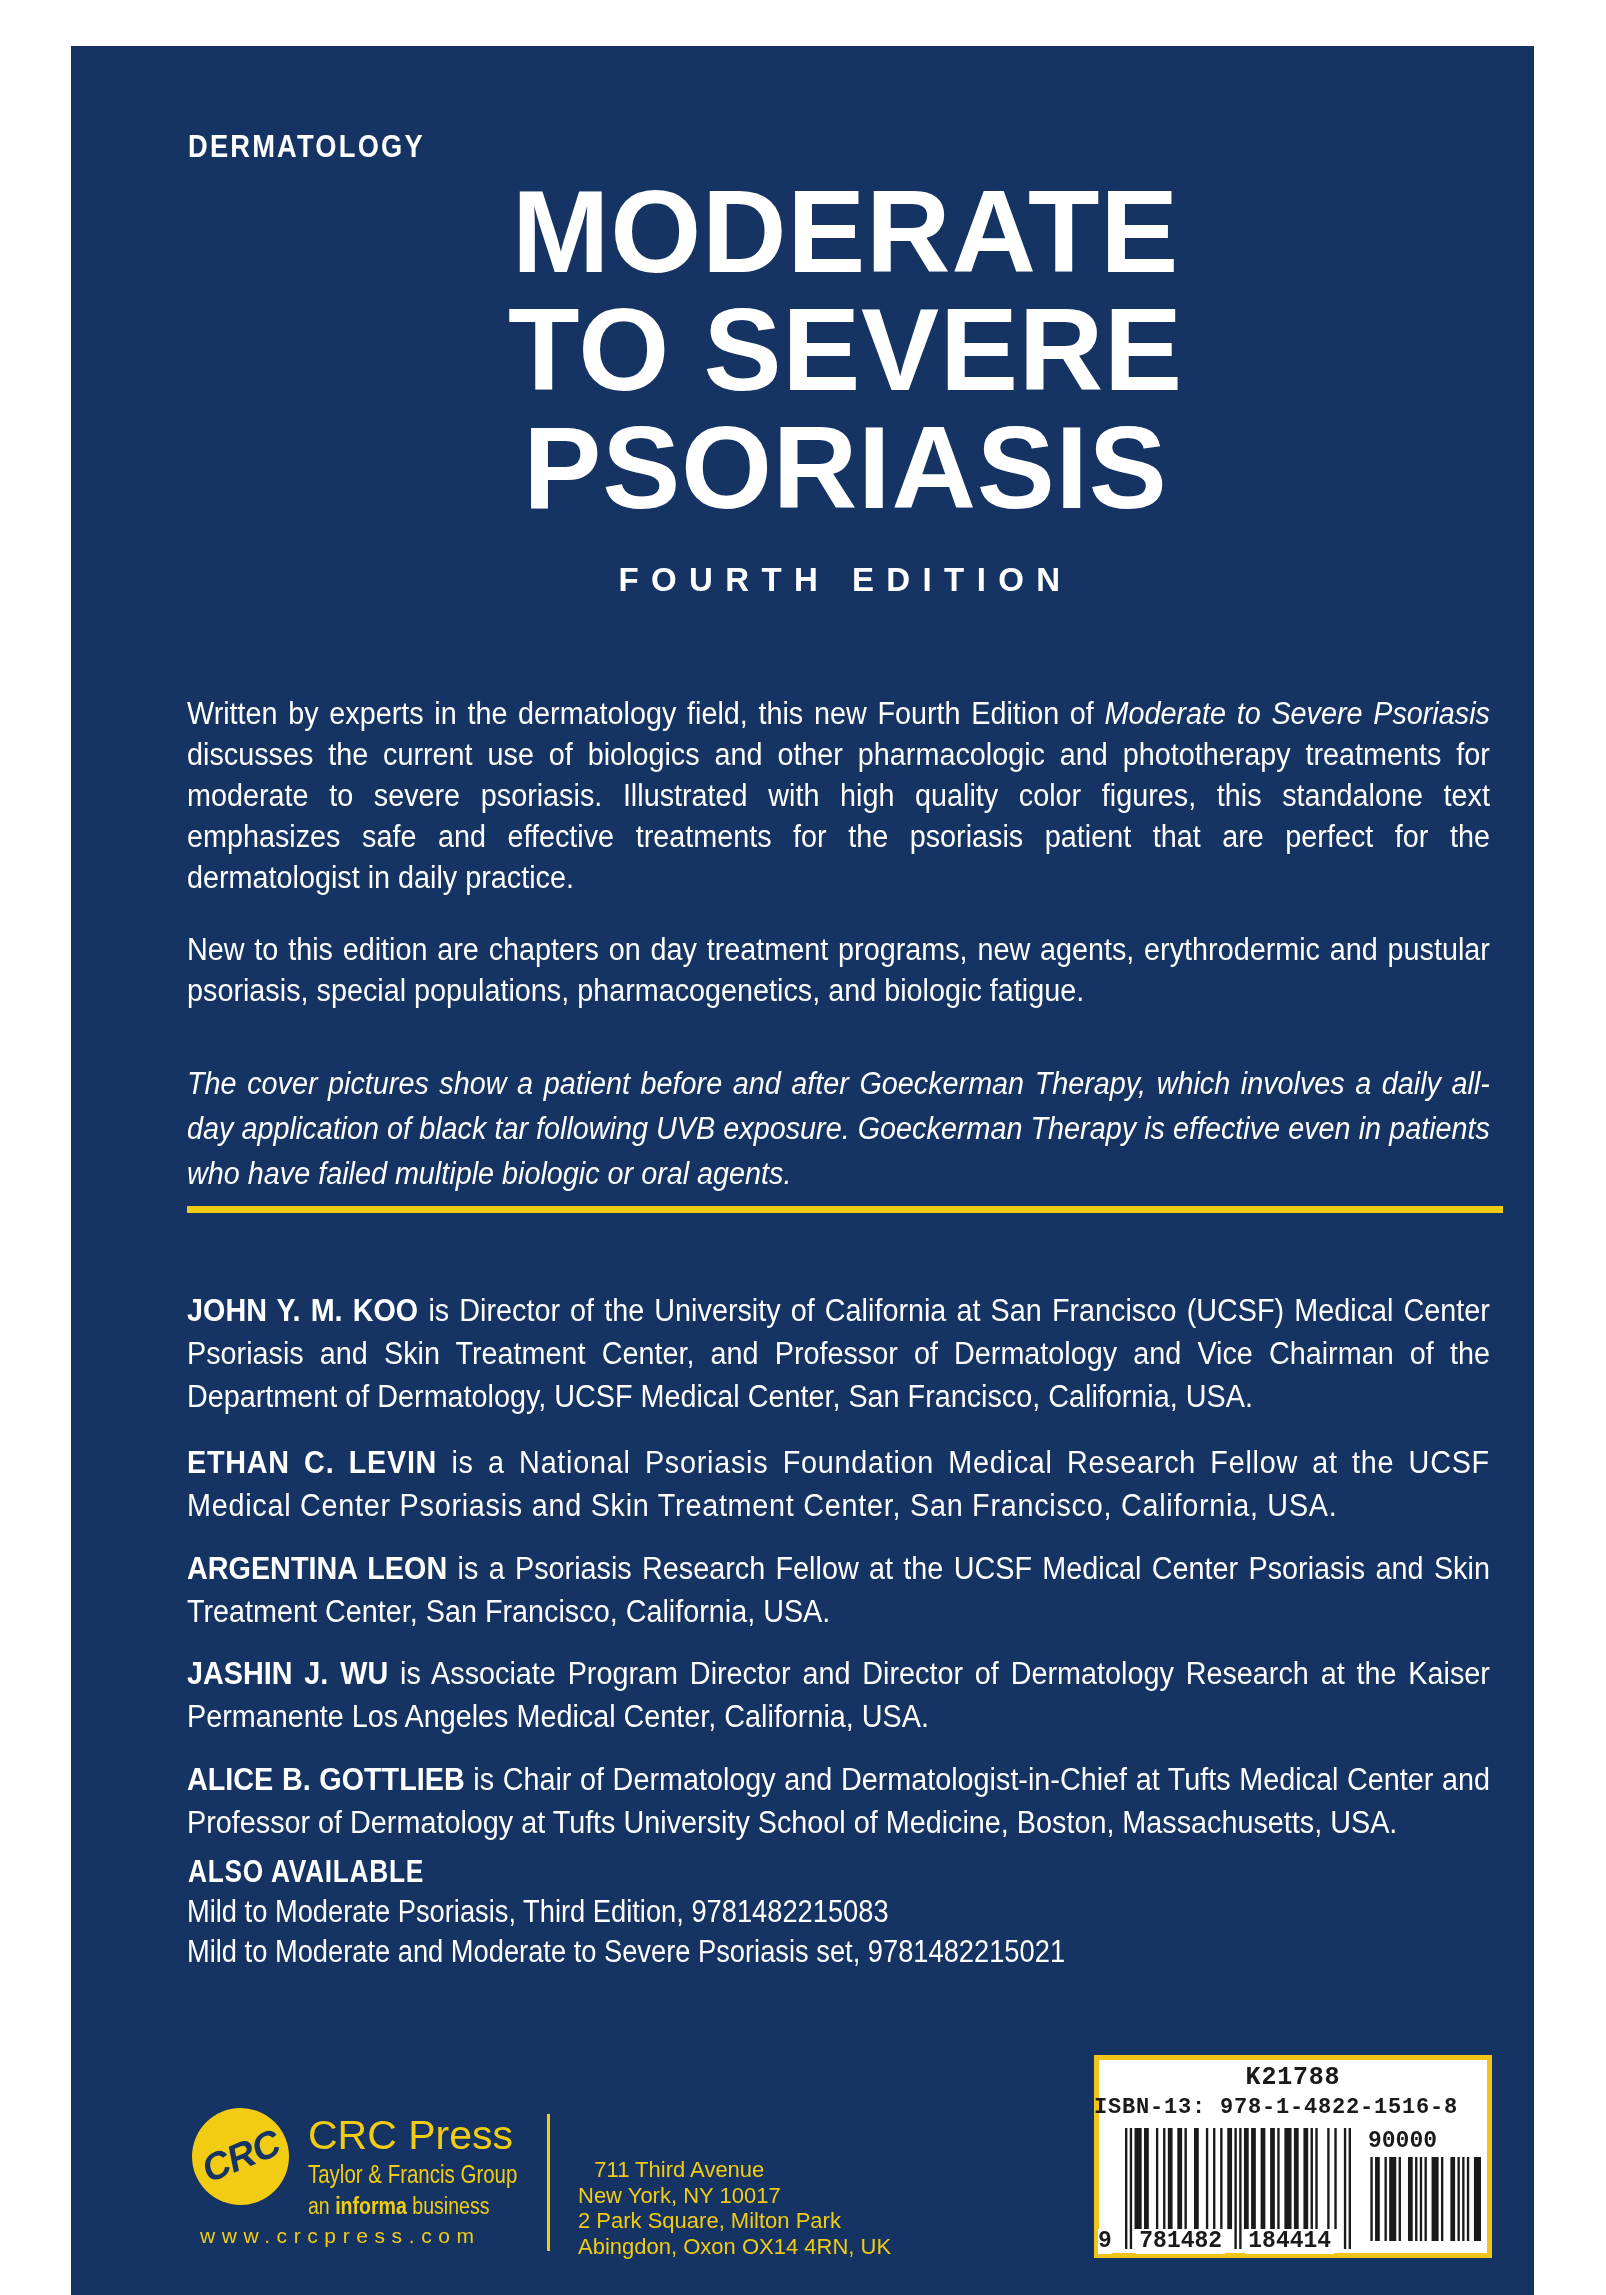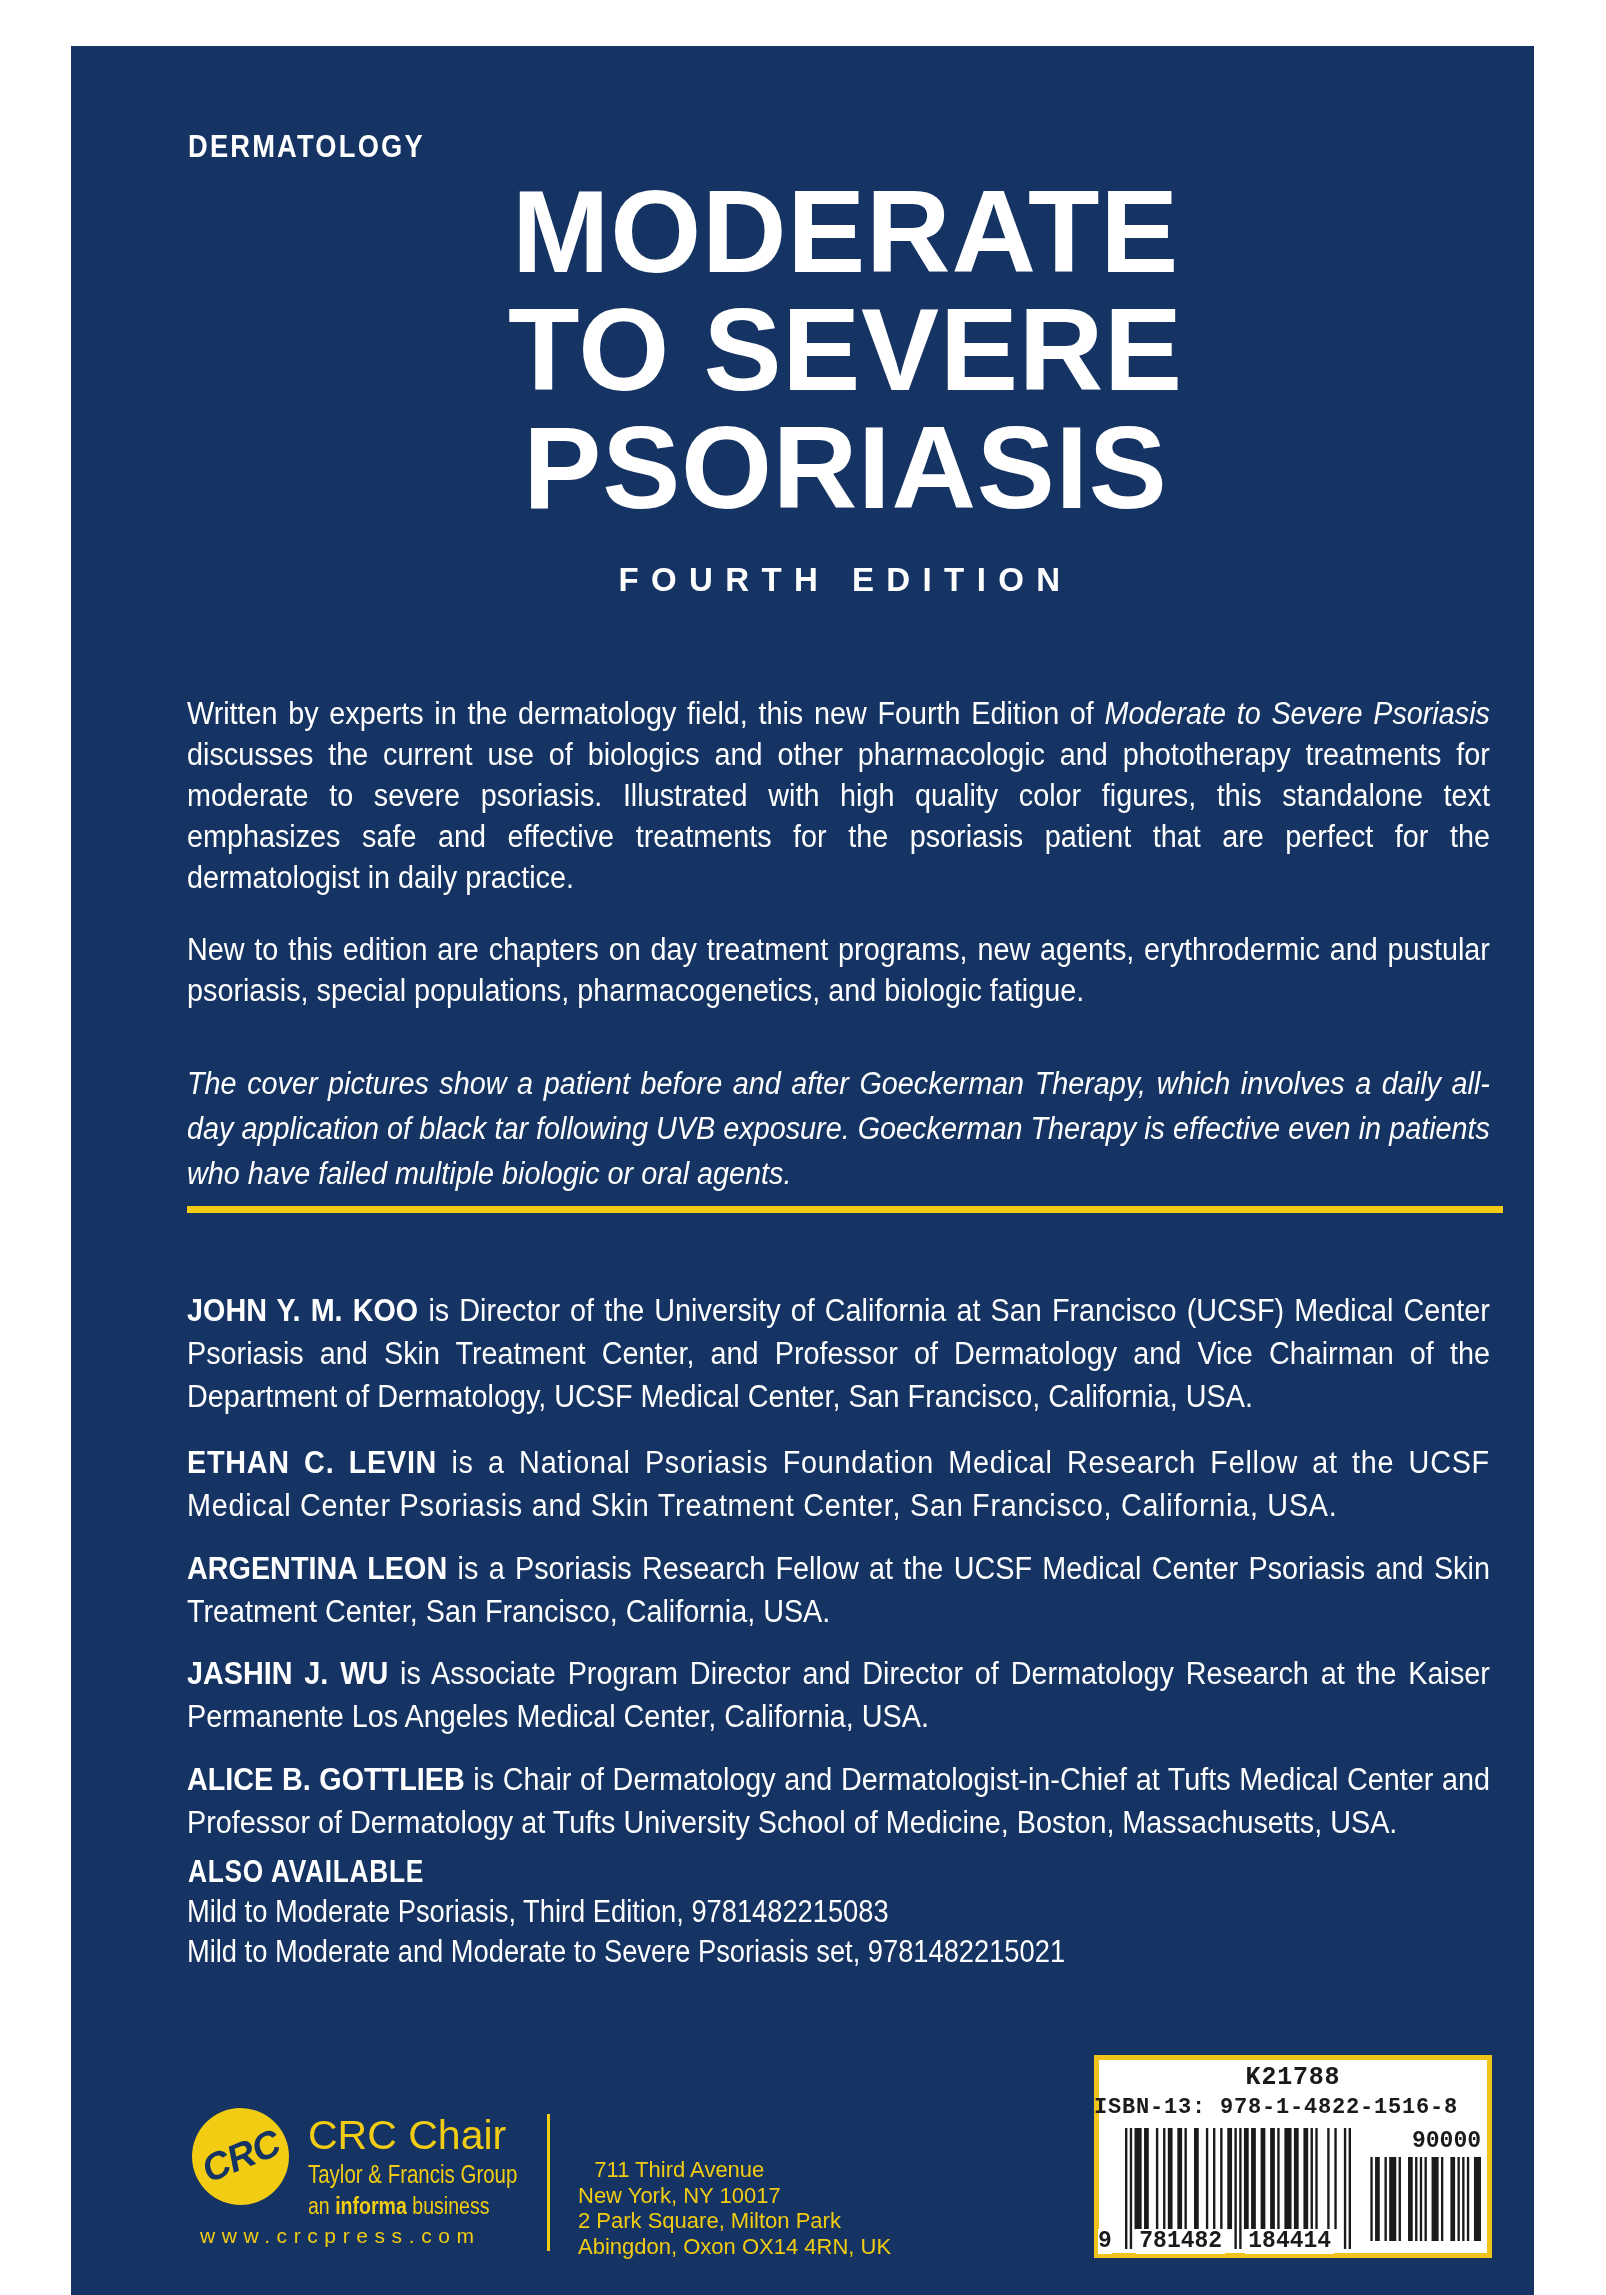--- a/index.html
+++ b/index.html
@@ -89,21 +89,21 @@
   }
   .bc-code{left:1094px;top:2017px;width:398px;text-align:center;color:#1a1a1a;
     font-family:"Liberation Mono", monospace;font-size:25px;font-weight:bold;letter-spacing:0.8px;}
   .bc-isbn{left:1094px;top:2049px;width:398px;color:#1a1a1a;
     font-family:"Liberation Mono", monospace;font-size:22px;font-weight:bold;letter-spacing:0.8px;white-space:nowrap;}
   .bc-main{left:1125px;top:2082px;}
   .bc-digit{color:#1a1a1a;font-family:"Liberation Mono", monospace;font-size:23px;font-weight:bold;background:#ffffff;line-height:25px;}
   .bc-d1{left:1098px;top:2183px;}
   .bc-d2{left:1136px;top:2183px;padding:0 3.3px;}
   .bc-d3{left:1245px;top:2183px;padding:0 3.3px;}
-  .bc-addon-label{left:1368px;top:2082px;width:113px;text-align:right;color:#1a1a1a;
+  .bc-addon-label{left:1368px;top:2082px;width:113px;text-align:left;color:#1a1a1a;
     font-family:"Liberation Mono", monospace;font-size:23px;font-weight:bold;}
   .bc-addon{left:1368px;top:2111px;}
   .page-curl{left:1577px;top:2262px;cursor:pointer;}
 </style>
 </head>
 <body>
 
 <div class="page">
 
   <div class="cover"></div>
@@ -138,21 +138,21 @@
 
   <div class="abs also-heading">ALSO AVAILABLE</div>
   <div class="abs also-items">
     <div>Mild to Moderate Psoriasis, Third Edition, 9781482215083</div>
     <div>Mild to Moderate and Moderate to Severe Psoriasis set, 9781482215021</div>
   </div>
 
   <div class="abs crc-circle">
     <span class="crc-monogram">CRC</span>
   </div>
-  <div class="abs crc-name">CRC Chair</div>
+  <div class="abs crc-name">CRC Press</div>
   <div class="abs crc-group">Taylor &amp; Francis Group</div>
   <div class="abs crc-tagline"><span>an </span><b>informa</b><span> business</span></div>
   <div class="abs crc-web">www.crcpress.com</div>
   <div class="abs pub-divider"></div>
 
   <div class="abs addr addr-2">
     <div>711 Third Avenue</div>
     <div>New York, NY 10017</div>
   </div>
   <div class="abs addr addr-3">

